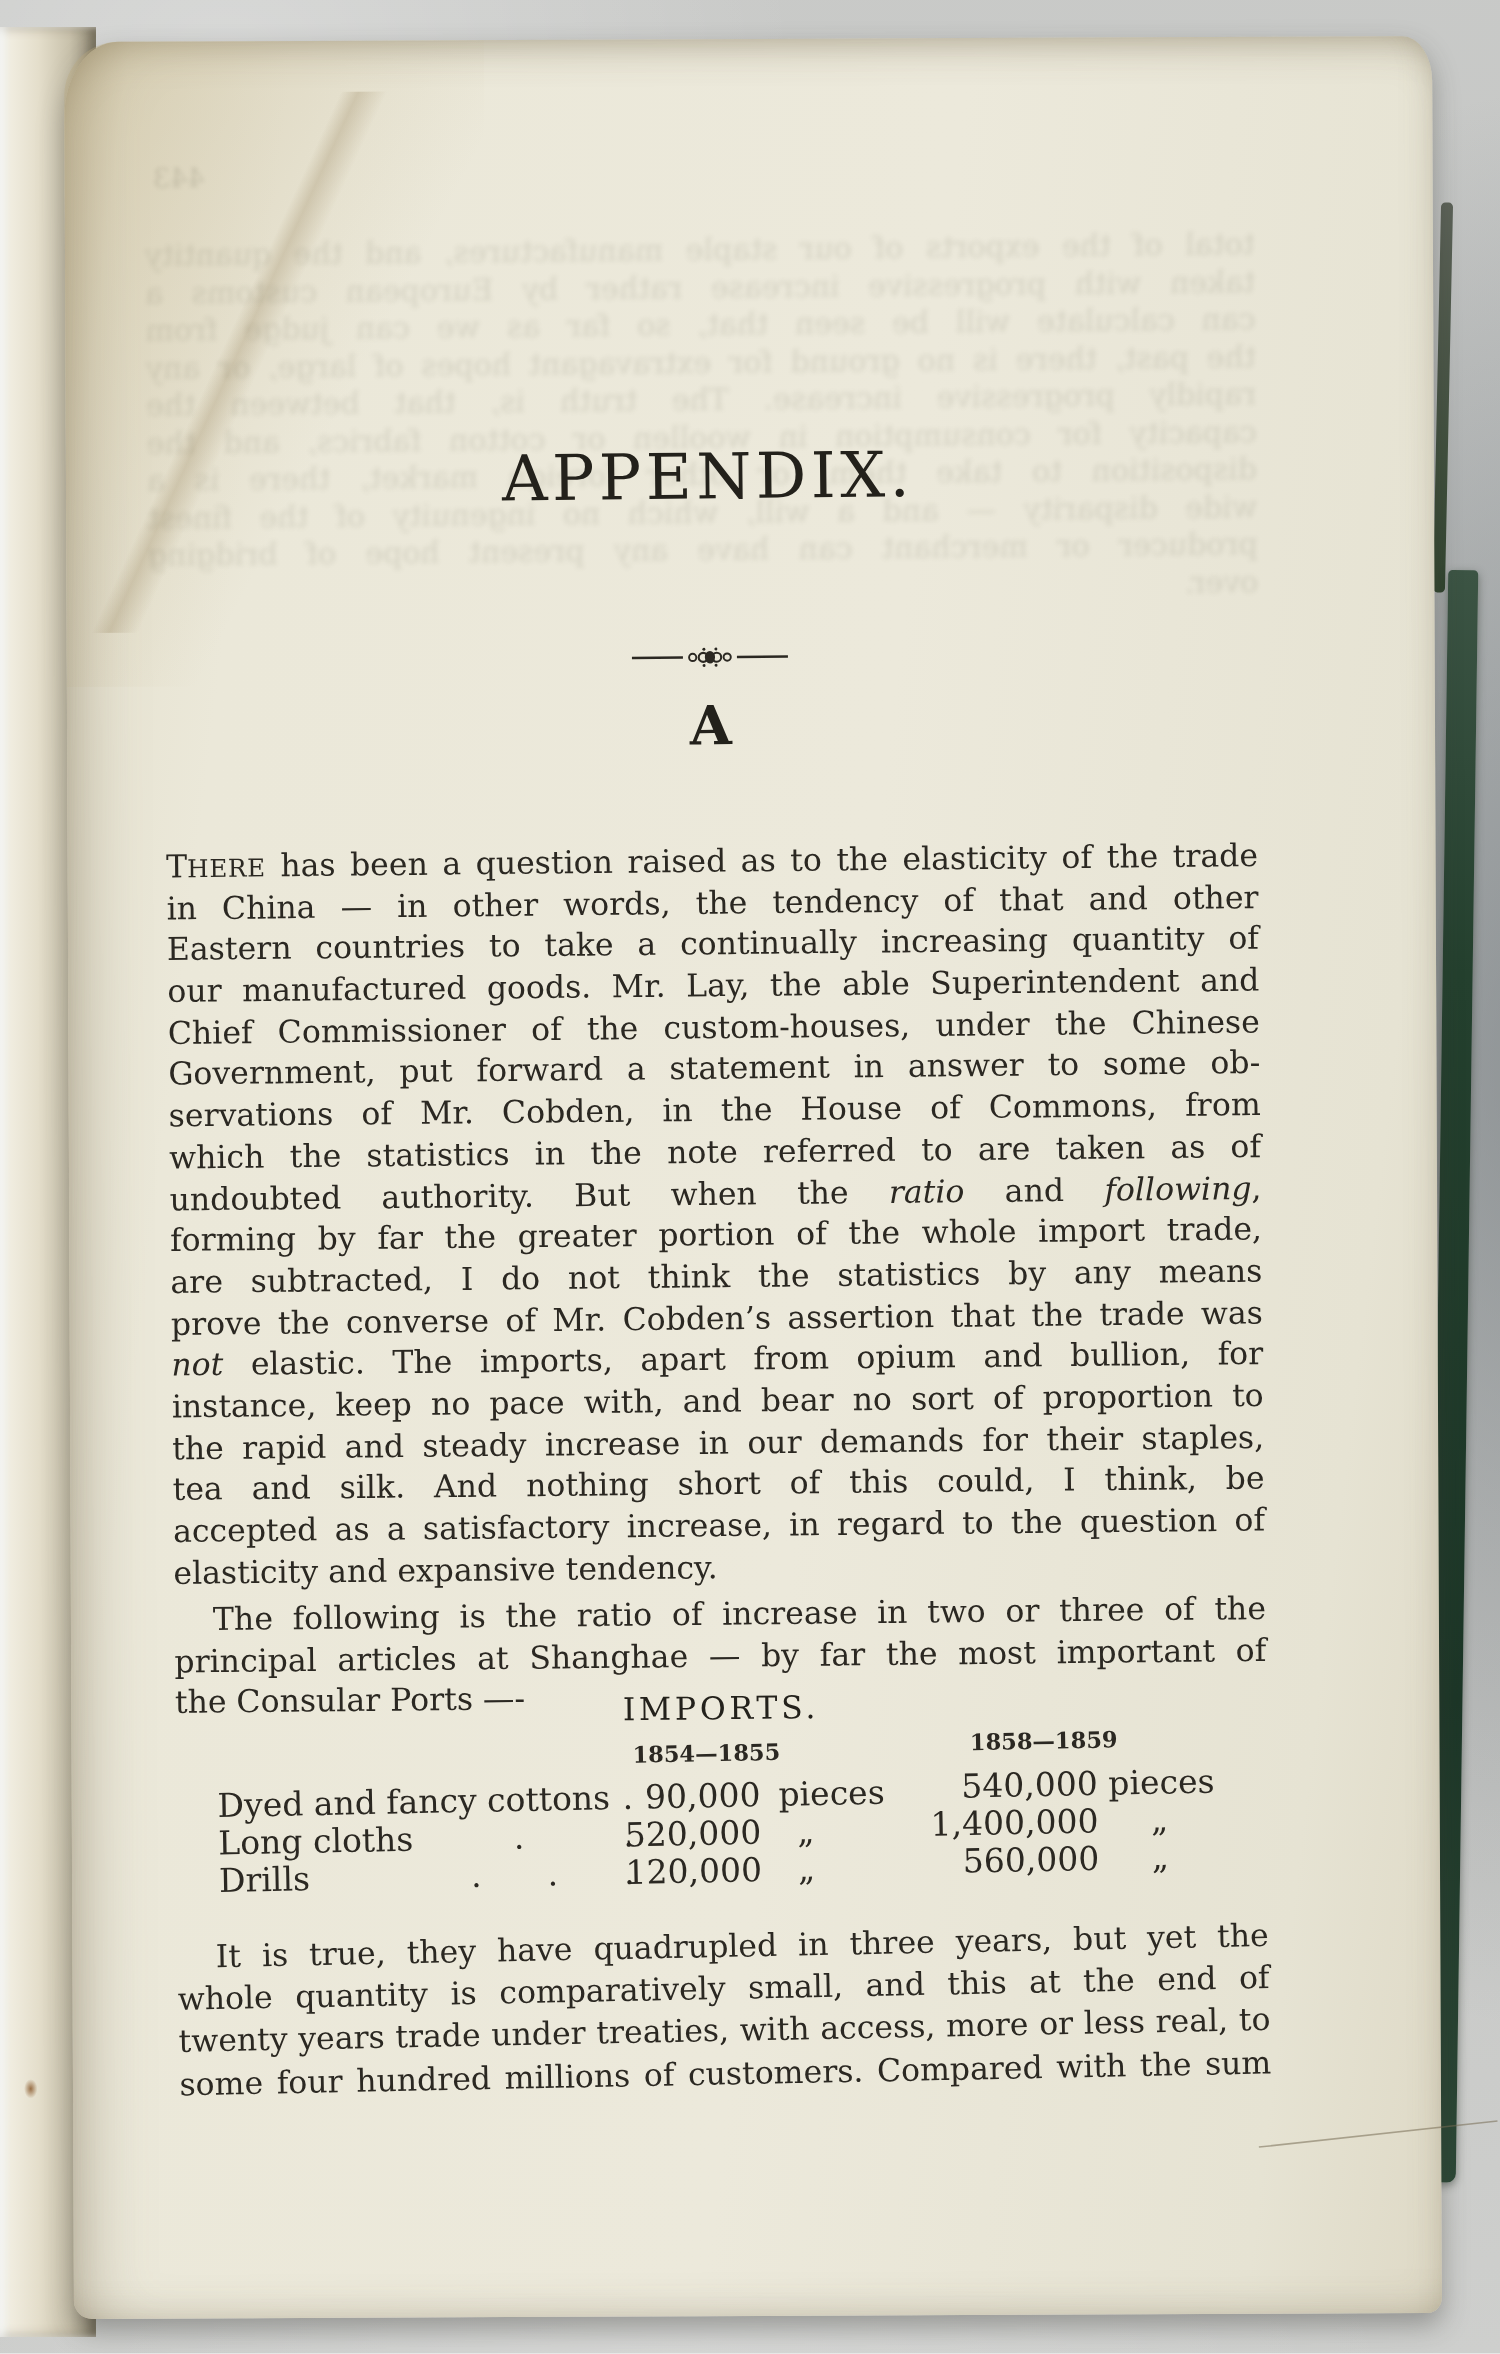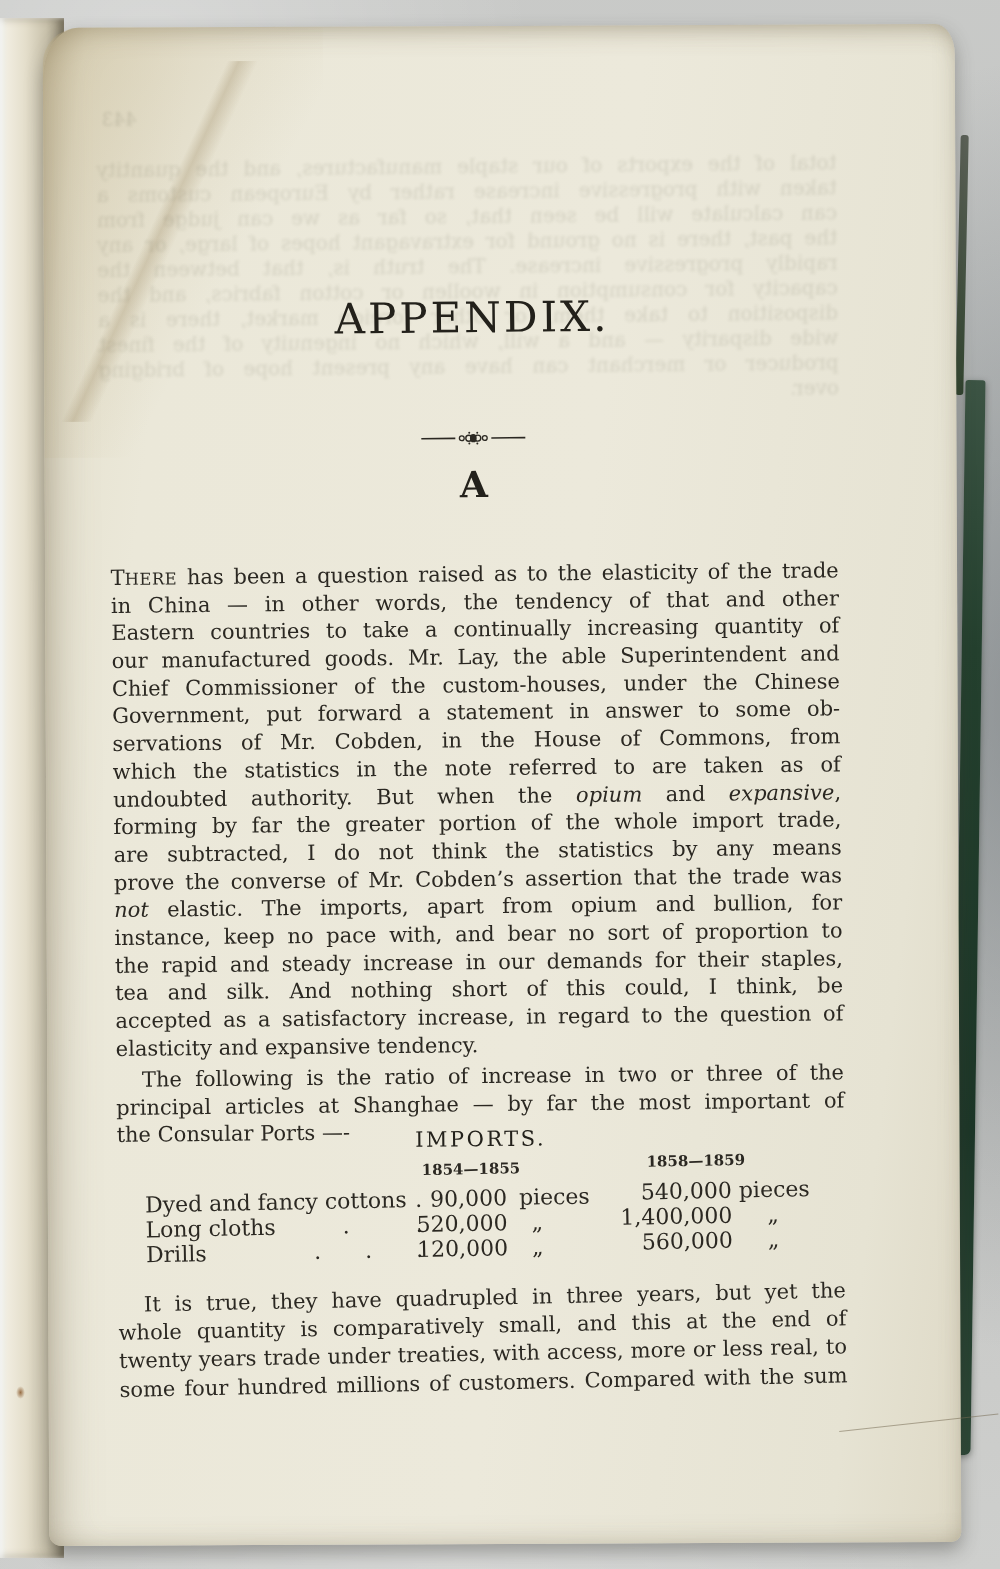--- a/index.html
+++ b/index.html
@@ -157,21 +157,21 @@
 
     <div class="frame bodyblock p1">
         <div class="line">T<span class="sc">HERE</span> has been a question raised as to the elasticity of the trade</div>
         <div class="line">in China — in other words, the tendency of that and other</div>
         <div class="line">Eastern countries to take a continually increasing quantity of</div>
         <div class="line">our manufactured goods.  Mr. Lay, the able Superintendent and</div>
         <div class="line">Chief Commissioner of the custom-houses, under the Chinese</div>
         <div class="line">Government, put forward a statement in answer to some ob-</div>
         <div class="line">servations of Mr. Cobden, in the House of Commons, from</div>
         <div class="line">which the statistics in the note referred to are taken as of</div>
-        <div class="line">undoubted authority.  But when the <em>opium</em> and <em>expansive</em>,</div>
+        <div class="line">undoubted authority.  But when the <em>ratio</em> and <em>following</em>,</div>
         <div class="line">forming by far the greater portion of the whole import trade,</div>
         <div class="line">are subtracted, I do not think the statistics by any means</div>
         <div class="line">prove the converse of Mr. Cobden’s assertion that the trade was</div>
         <div class="line"><em>not</em> elastic.  The imports, apart from opium and bullion, for</div>
         <div class="line">instance, keep no pace with, and bear no sort of proportion to</div>
         <div class="line">the rapid and steady increase in our demands for their staples,</div>
         <div class="line">tea and silk.  And nothing short of this could, I think, be</div>
         <div class="line">accepted as a satisfactory increase, in regard to the question of</div>
         <div class="line flush">elasticity and expansive tendency.</div>
       </div>

